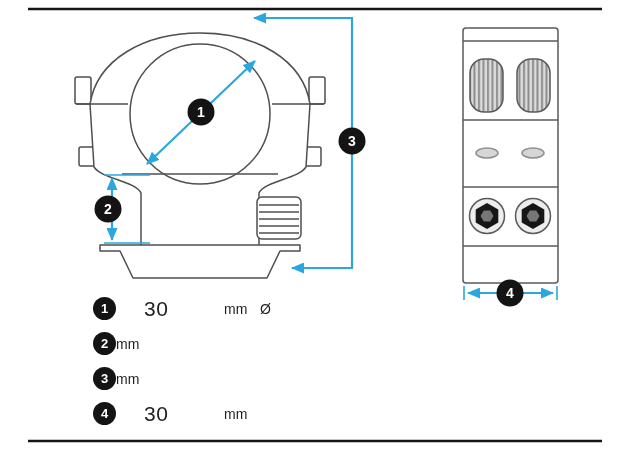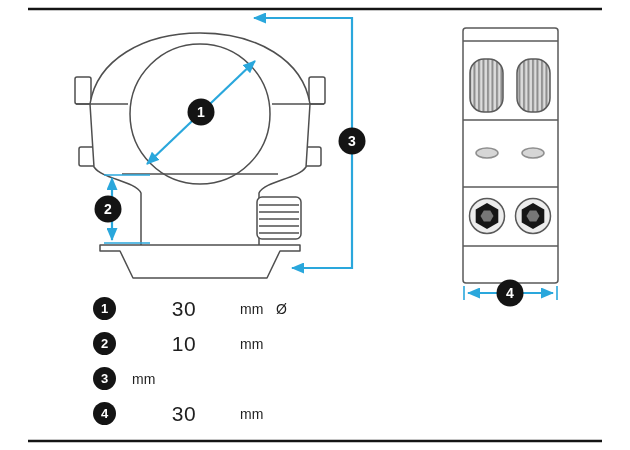--- a/index.html
+++ b/index.html
@@ -40,28 +40,26 @@
     font-size: 13px;
     font-weight: 700;
     display: flex;
     align-items: center;
     justify-content: center;
     flex: none;
   }
   .value {
     width: 80px;
     margin-left: 28px;
-    text-align: center;
     font-size: 21px;
     color: #1f1f1f;
     letter-spacing: 0.5px;
     flex: none;
   }
   .unit {
-    margin-left: 16px;
     font-size: 14px;
     color: #1f1f1f;
     width: 28px;
     flex: none;
   }
   .suffix {
     margin-left: 8px;
     font-size: 14px;
     color: #1f1f1f;
     flex: none;
@@ -166,21 +164,20 @@
 
   <div class="legend">
     <div class="legend-row">
       <span class="badge">1</span>
       <span class="value">30</span>
       <span class="unit">mm</span>
       <span class="suffix">Ø</span>
     </div>
     <div class="legend-row">
       <span class="badge">2</span>
-      <span class="value">10</span>
       <span class="unit">mm</span>
       <span class="suffix"></span>
     </div>
     <div class="legend-row">
       <span class="badge">3</span>
       <span class="unit">mm</span>
       <span class="suffix"></span>
     </div>
     <div class="legend-row">
       <span class="badge">4</span>

